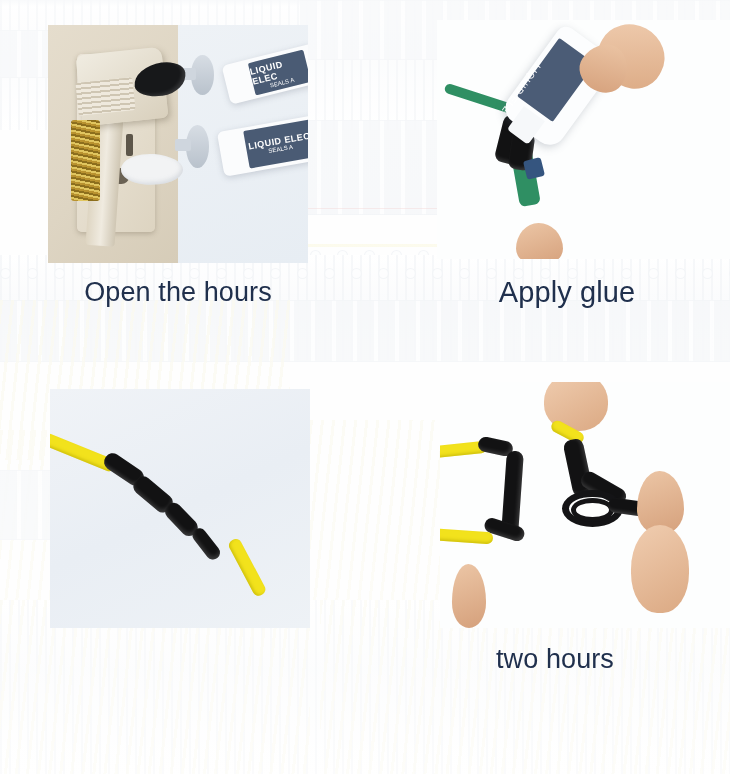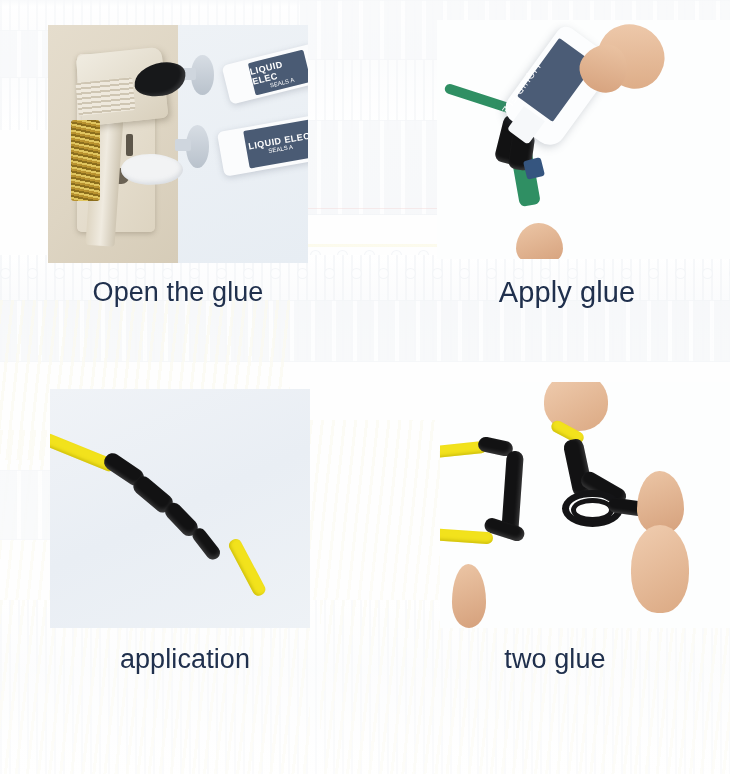--- a/index.html
+++ b/index.html
@@ -242,21 +242,21 @@
         <div class="tube" style="right:-6%;top:41%;width:40%;height:19%;transform:rotate(-10deg);"></div>
         <div class="tube-label" style="right:-2%;top:42%;width:26%;height:16%;transform:rotate(-10deg);">
           <b>LIQUID ELEC</b>
           <span>SEALS A</span>
         </div>
         <div class="tube-cap" style="right:38%;top:42%;width:9%;height:18%;"></div>
         <div class="tube-nozzle" style="right:45%;top:48%;width:6%;height:5%;"></div>
         <div class="blob-white" style="right:48%;top:54%;width:24%;height:13%;transform:rotate(4deg);"></div>
       </div>
     </div>
-    <div class="caption">Open the glue</div>
+    <div class="caption">Open the hours</div>
   </div>
 
   <div class="step" id="step2">
     <div class="photo">
       <div class="ph">
         <div class="white-bg"></div>
         <div class="wire-green" style="left:2%;top:32%;width:30%;height:4%;transform:rotate(18deg);"></div>
         <div class="wire-green" style="left:26%;top:44%;width:7%;height:34%;transform:rotate(-10deg);"></div>
         <div class="wire-black" style="left:21%;top:40%;width:9%;height:20%;transform:rotate(14deg);"></div>
         <div class="wire-black" style="left:25%;top:47%;width:8%;height:16%;transform:rotate(8deg);"></div>
@@ -280,21 +280,20 @@
         <div class="softgray-bg"></div>
         <div class="wire-yellow" style="left:-4%;top:24%;width:30%;height:5.5%;transform:rotate(22deg);"></div>
         <div class="wire-black" style="left:20%;top:30%;width:17%;height:7%;transform:rotate(34deg);"></div>
         <div class="wire-black" style="left:31%;top:40%;width:17%;height:8%;transform:rotate(40deg);"></div>
         <div class="wire-black" style="left:43%;top:51%;width:15%;height:7%;transform:rotate(46deg);"></div>
         <div class="wire-black" style="left:53%;top:62%;width:14%;height:6%;transform:rotate(52deg);"></div>
         <div class="wire-yellow" style="left:64%;top:72%;width:24%;height:5.5%;transform:rotate(62deg);"></div>
       </div>
     </div>
     <div class="caption">
-      <div>application</div>
     </div>
   </div>
 
   <div class="step" id="step4">
     <div class="photo">
       <div class="ph">
         <div class="white-bg"></div>
         <div class="wire-yellow" style="left:-6%;top:25%;width:22%;height:5%;transform:rotate(-6deg);"></div>
         <div class="wire-black" style="left:13%;top:23%;width:12%;height:6%;transform:rotate(12deg);"></div>
         <div class="wire-black" style="left:22%;top:28%;width:6%;height:34%;transform:rotate(4deg);"></div>
@@ -308,17 +307,17 @@
         <div class="wire-black" style="left:48%;top:40%;width:17%;height:7%;transform:rotate(30deg);"></div>
         <div class="coil" style="left:42%;top:44%;width:21%;height:15%;"></div>
         <div class="coil" style="left:45%;top:47%;width:15%;height:10%;border-width:5px;"></div>
         <div class="wire-black" style="left:58%;top:48%;width:16%;height:6%;transform:rotate(8deg);"></div>
         <div class="wire-yellow" style="left:68%;top:50%;width:14%;height:5%;transform:rotate(4deg);"></div>
         <div class="finger2" style="left:68%;top:36%;width:16%;height:26%;"></div>
         <div class="finger" style="left:66%;top:58%;width:20%;height:36%;"></div>
       </div>
     </div>
     <div class="caption">
-      <div>two glue</div>
+      <div>two hours</div>
     </div>
   </div>
 
 </div>
 
 </body></html>

